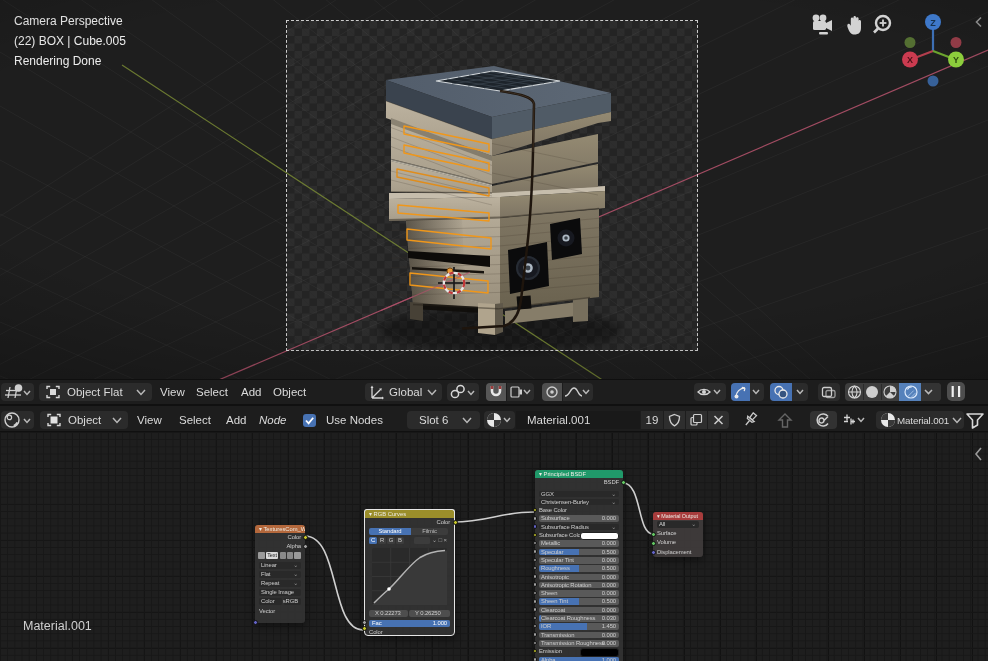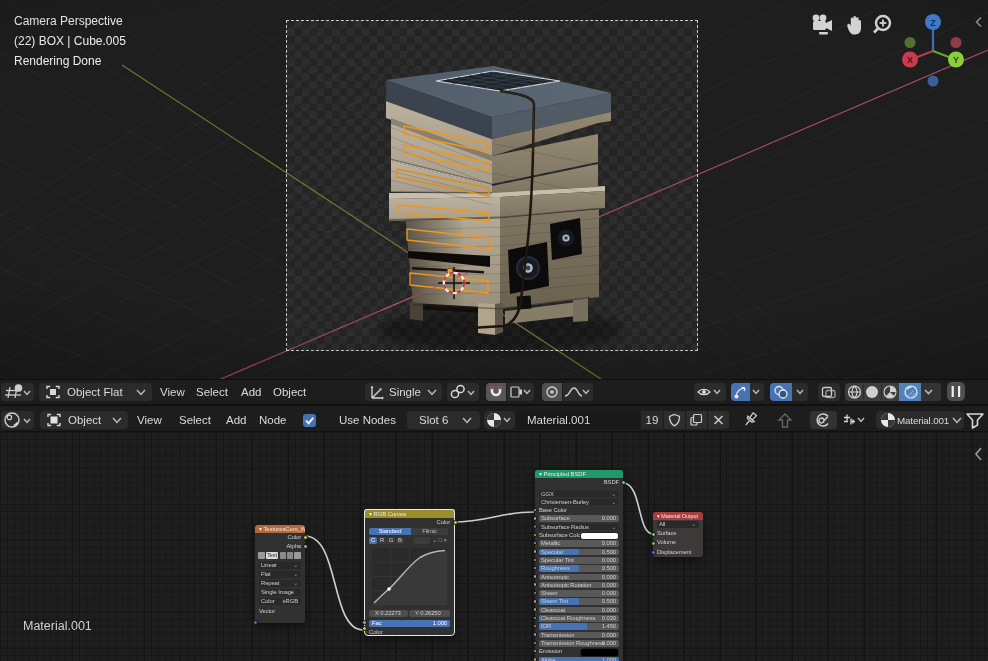--- a/index.html
+++ b/index.html
@@ -298,21 +298,21 @@
     <div class="menu" style="left:196px;top:3px;">Select</div>
     <div class="menu" style="left:241px;top:3px;">Add</div>
     <div class="menu" style="left:273px;top:3px;">Object</div>
     <div class="btn" style="left:365px;top:3px;width:77px;">
       <svg width="18" height="18" style="position:absolute;left:3px;top:0">
         <g stroke="#d8d8d8" stroke-width="1.3" fill="none">
           <path d="M4,15 L4,5 M4,15 L14,15 M4,15 L12,7"></path>
           <path d="M2.5,5 L4,2.5 L5.5,5 Z M14,16.5 L16,15 L14,13.5 Z M11,5.8 L13.8,5.2 L13.2,8 Z" fill="#d8d8d8" stroke="none"></path>
         </g>
       </svg>
-      <span style="margin-left:24px;">Single</span>
+      <span style="margin-left:24px;">Global</span>
       <svg width="10" height="18" style="position:absolute;right:5px;top:0">
         <path d="M1,7 l4,4.4 4,-4.4" stroke="#b9b9b9" stroke-width="1.5" fill="none"></path>
       </svg>
     </div>
     <div class="btn" style="left:447px;top:3px;width:32px;">
       <svg width="32" height="18" style="display:block">
         <g stroke="#d8d8d8" stroke-width="1.5" fill="none">
           <circle cx="8" cy="11" r="3.6"></circle>
           <circle cx="13.5" cy="6" r="3.6"></circle>
         </g>
@@ -418,27 +418,27 @@
         </g>
       </svg>
       <span style="margin-left:28px;">Object</span>
       <svg width="10" height="18" style="position:absolute;right:6px;top:0">
         <path d="M1,7 l4,4.4 4,-4.4" stroke="#b9b9b9" stroke-width="1.5" fill="none"></path>
       </svg>
     </div>
     <div class="menu" style="left:137px;top:5px;">View</div>
     <div class="menu" style="left:179px;top:5px;">Select</div>
     <div class="menu" style="left:226px;top:5px;">Add</div>
-    <div class="menu" style="left:259px;top:5px;">Node</div>
+    <div class="menu" style="left:259px;top:5px;font-style:italic;">Node</div>
     <div style="position:absolute;left:303px;top:8px;width:13px;height:13px;background:#4772b3;border-radius:3px;">
       <svg width="13" height="13" style="display:block">
         <path d="M3,6.5 l2.6,2.8 4.6,-5.6" stroke="#fff" stroke-width="1.8" fill="none"></path>
       </svg>
     </div>
-    <div class="menu" style="left:339px;top:5px;">Use Nodes</div>
+    <div class="menu" style="left:326px;top:5px;">Use Nodes</div>
     <div class="btn" style="left:407px;top:5px;width:73px;">
       <span style="margin-left:12px;">Slot 6</span>
       <svg width="10" height="18" style="position:absolute;right:8px;top:0">
         <path d="M1,7 l4,4.4 4,-4.4" stroke="#b9b9b9" stroke-width="1.5" fill="none"></path>
       </svg>
     </div>
     <div class="btn" style="left:484px;top:5px;width:31px;">
       <svg width="31" height="18" style="display:block">
         <circle cx="10" cy="9" r="7" fill="#e8e8e8"></circle>
         <path d="M10,9 L10,2 A7,7 0 0 0 3,9 Z" fill="#383838"></path>

